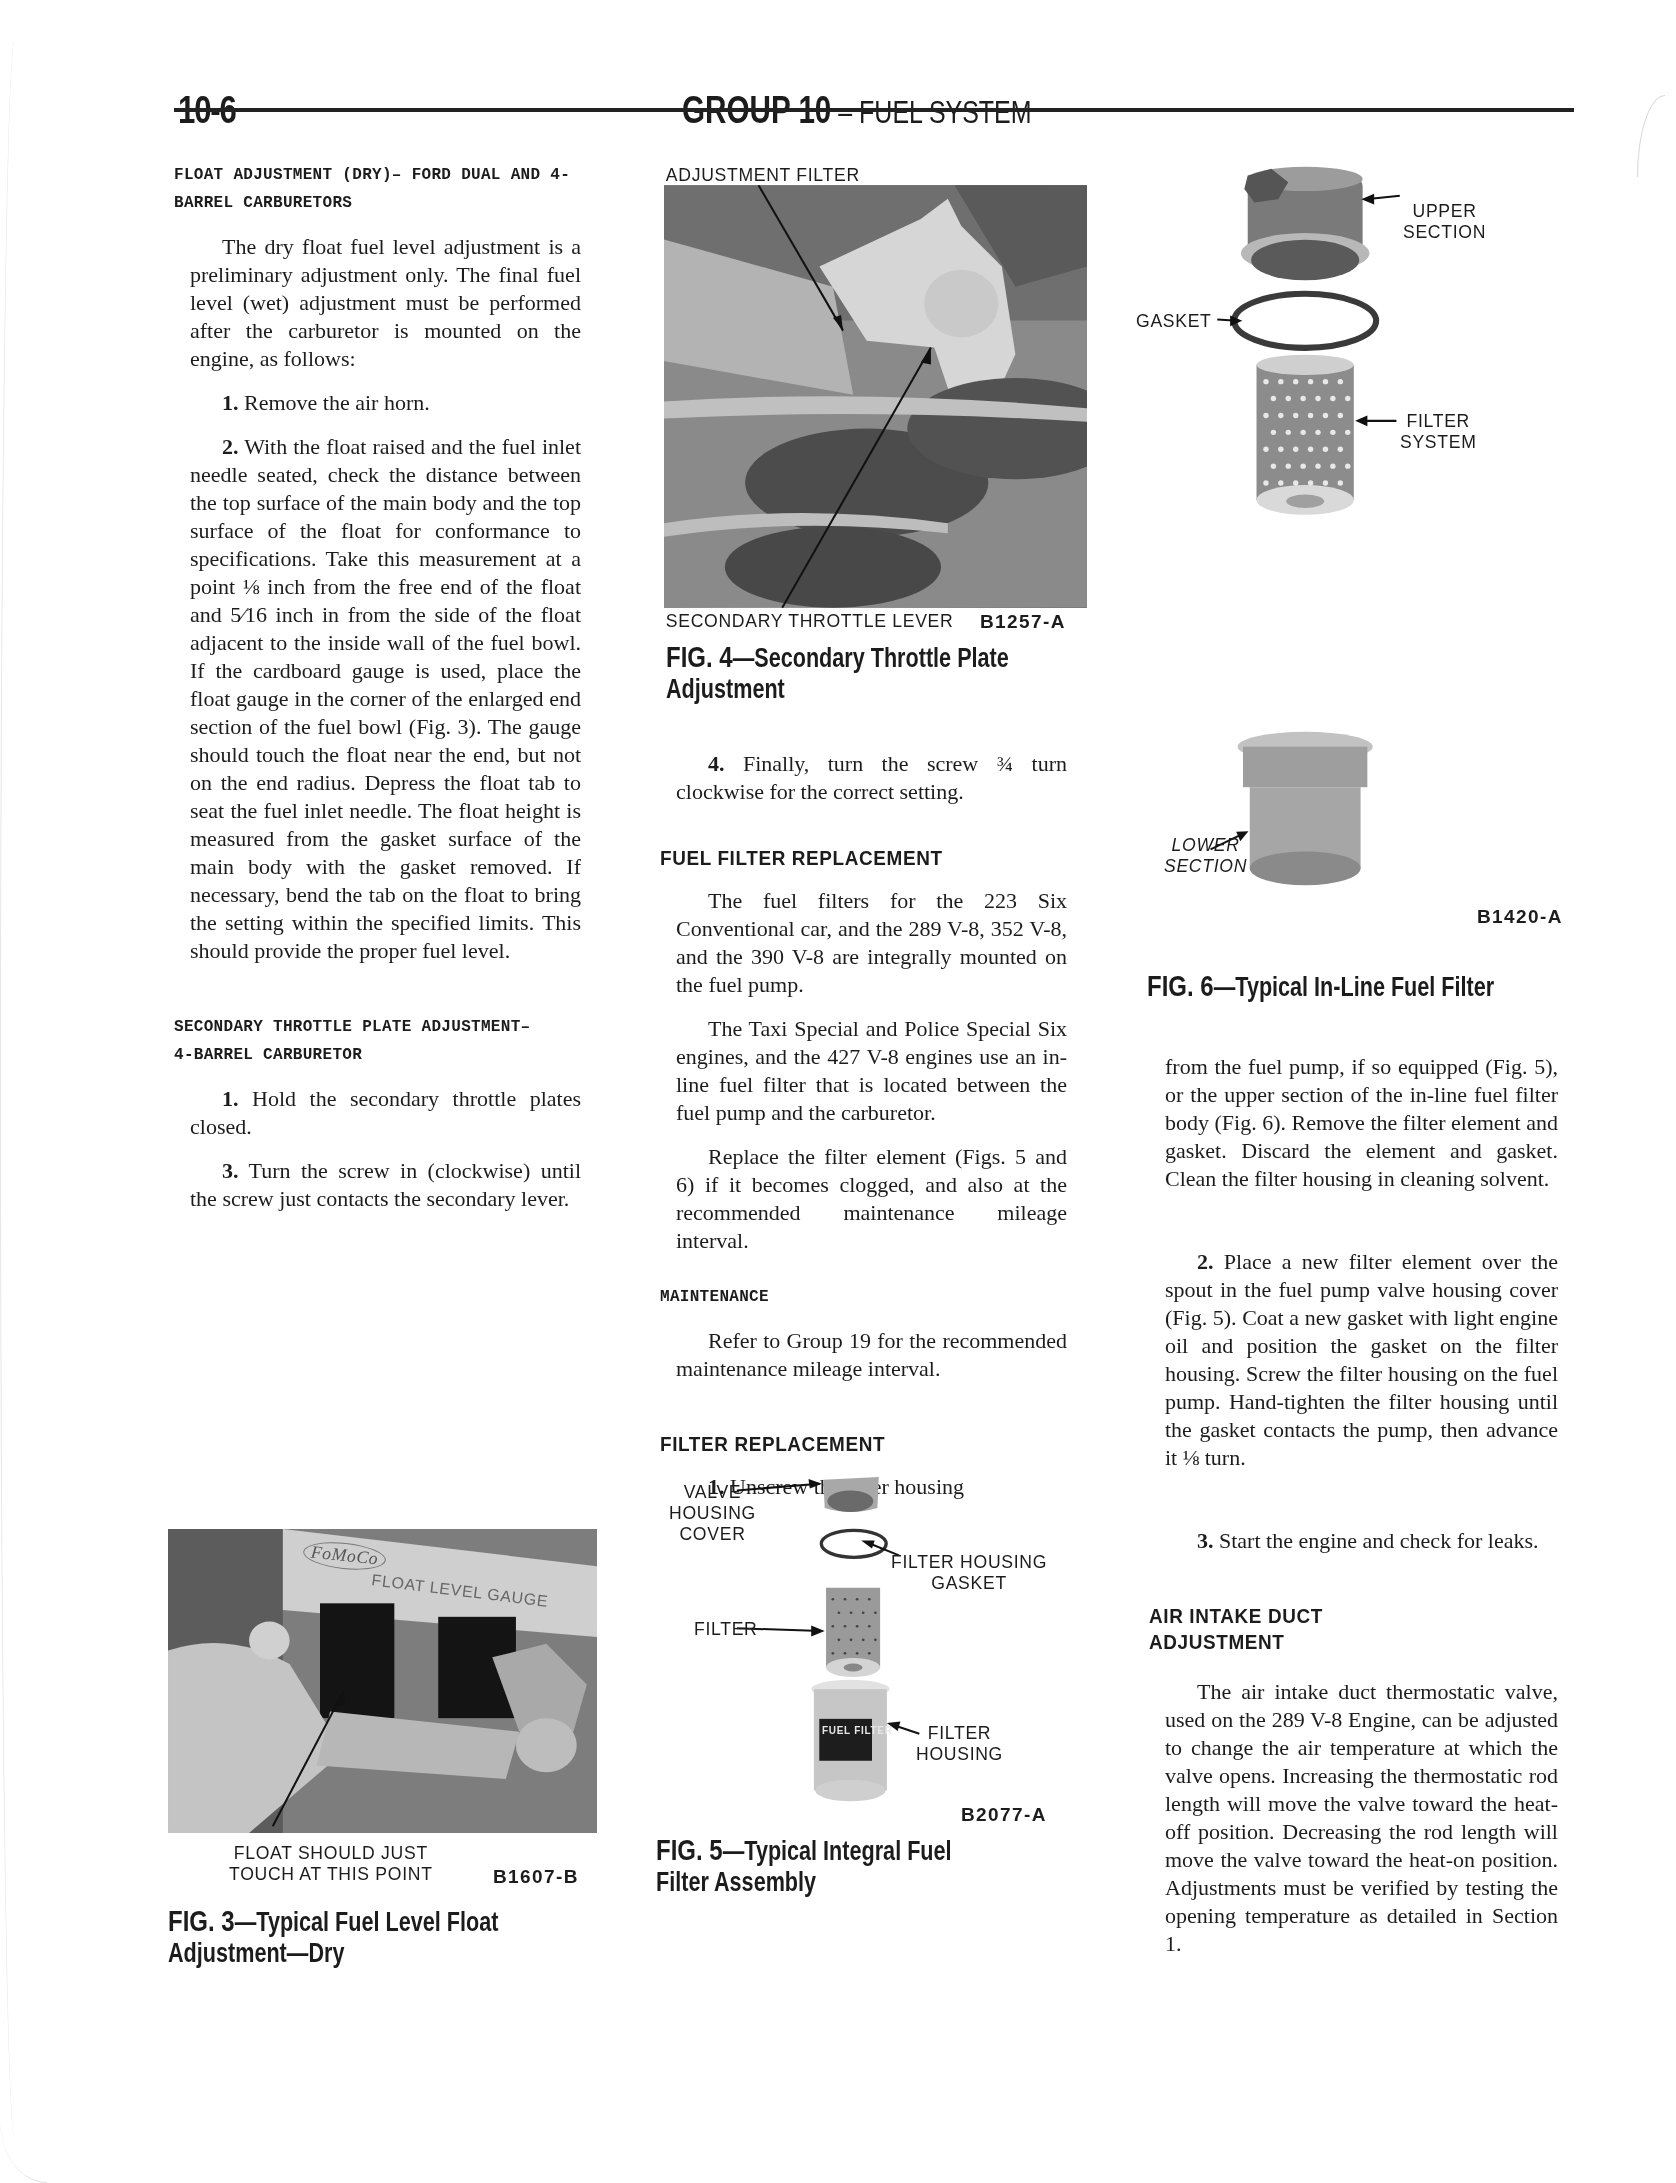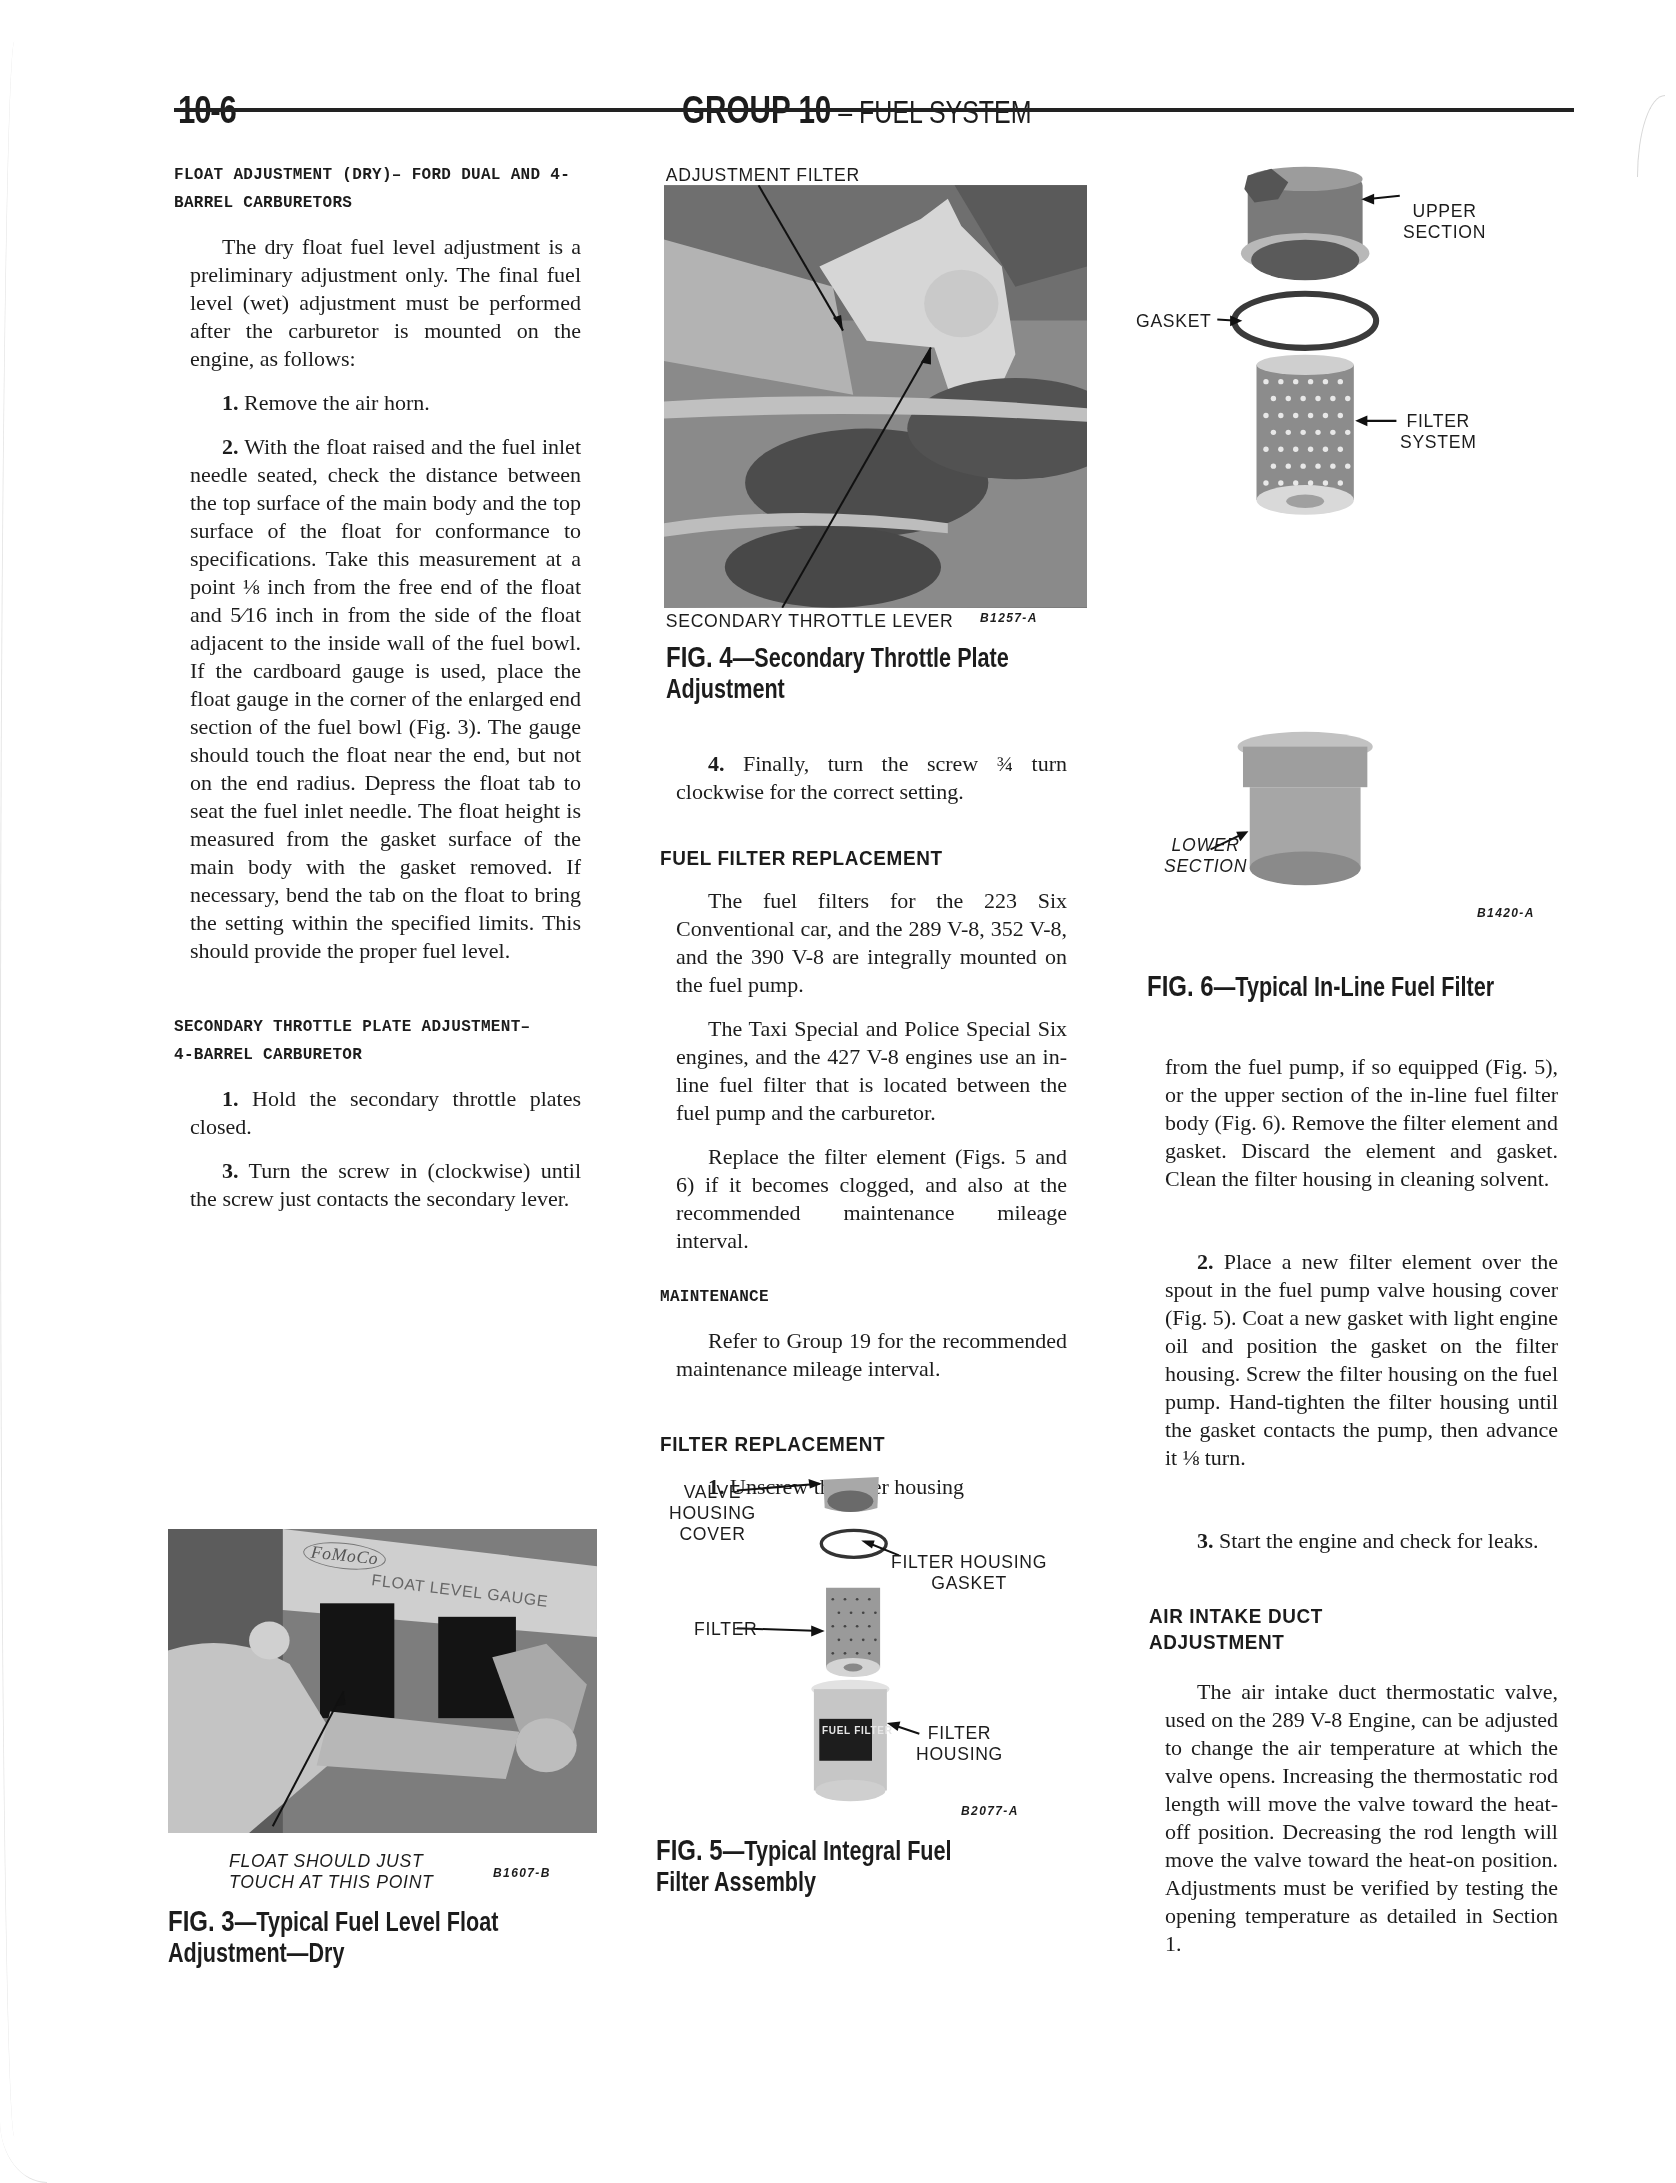--- a/index.html
+++ b/index.html
@@ -21,21 +21,21 @@
   .col p .num { font-weight: bold; }
   .col p + p { margin-top: 0; }
   .serif-head { font-family: Liberation Mono, monospace; font-weight: bold; font-size: 16px; line-height: 28px; margin: 0 0 2.7px 0; text-align: left; letter-spacing: 0.3px; }
   .sans-head { font-family: "Liberation Sans", sans-serif; font-weight: bold; font-size: 21px; line-height: 26px; margin: 0 0 4px 0; text-align: left; letter-spacing: 0.7px; transform: scaleX(.9); transform-origin: left; white-space: nowrap; }
   .gap-sm { height: 23px; }
   .gap-md { height: 32px; }
 
   .fig { position: absolute; }
   .photo { position: absolute; overflow: hidden; background: linear-gradient(135deg, #9a9a9a 0%, #6e6e6e 40%, #b4b4b4 65%, #585858 100%); }
   .callout { position: absolute; font-family: "Liberation Sans", sans-serif; font-size: 17.6px; line-height: 21px; letter-spacing: 0.7px; color: #1c1c1c; white-space: nowrap; }
-  .figcode { position: absolute; font-family: "Liberation Sans", sans-serif; font-weight: bold; font-size: 12px; letter-spacing: 1.4px; font-style: italic; }
+  .figcode { position: absolute; font-family: "Liberation Sans", sans-serif; font-weight: bold; font-size: 19px; letter-spacing: 1.4px; }
   .figcap { position: absolute; font-family: "Liberation Sans", sans-serif; font-weight: bold; font-size: 27px; line-height: 31px; transform: scaleX(.8); transform-origin: left; white-space: nowrap; }
   .figcap .fig-no { font-size: 30px; }
   svg { display: block; }
 </style>
 </head>
 <body>
 
 <div class="page-curl-left"></div>
 <div class="page-curl-right"></div>
 <div class="page-curl-bottom"></div>
@@ -71,21 +71,21 @@
       <path d="M240,270 L520,300 L500,370 L220,350 Z" fill="#b7b7b7"></path>
       <path d="M480,190 L560,170 L620,230 L600,300 L520,300 Z" fill="#a9a9a9"></path>
       <ellipse cx="560" cy="320" rx="45" ry="40" fill="#bdbdbd"></ellipse>
       <ellipse cx="150" cy="165" rx="30" ry="28" fill="#d0d0d0"></ellipse>
       <line x1="155" y1="440" x2="260" y2="240" stroke="#111" stroke-width="3"></line>
       <polygon points="260,240 248,262 263,260" fill="#111"></polygon>
     </svg>
     <div class="callout" style="left:135px; top:13.5px; font-style:italic; font-family:'Liberation Serif', serif; color:#555; transform:rotate(6deg); border:1.4px solid #777; border-radius:50%; padding:1.4px 6.8px;">FoMoCo</div>
     <div class="callout" style="left:203px; top:51px; color:#666; font-size:16px; transform:rotate(7deg);">FLOAT LEVEL GAUGE</div>
   </div>
-  <div class="callout" style="left:61px; top:322px; text-align:left;font-style:italic;">
+  <div class="callout" style="left:61px; top:314px; text-align:center;">
     <div>FLOAT SHOULD JUST</div>
     <div>TOUCH AT THIS POINT</div>
   </div>
   <div class="figcode" style="left:325px; top:337px;">B1607-B</div>
   <div class="figcap" style="left:0; top:376px;">
     <div><span class="fig-no">FIG. 3</span><span>—Typical Fuel Level Float</span></div>
     <div>Adjustment—Dry</div>
   </div>
 </div>
 

